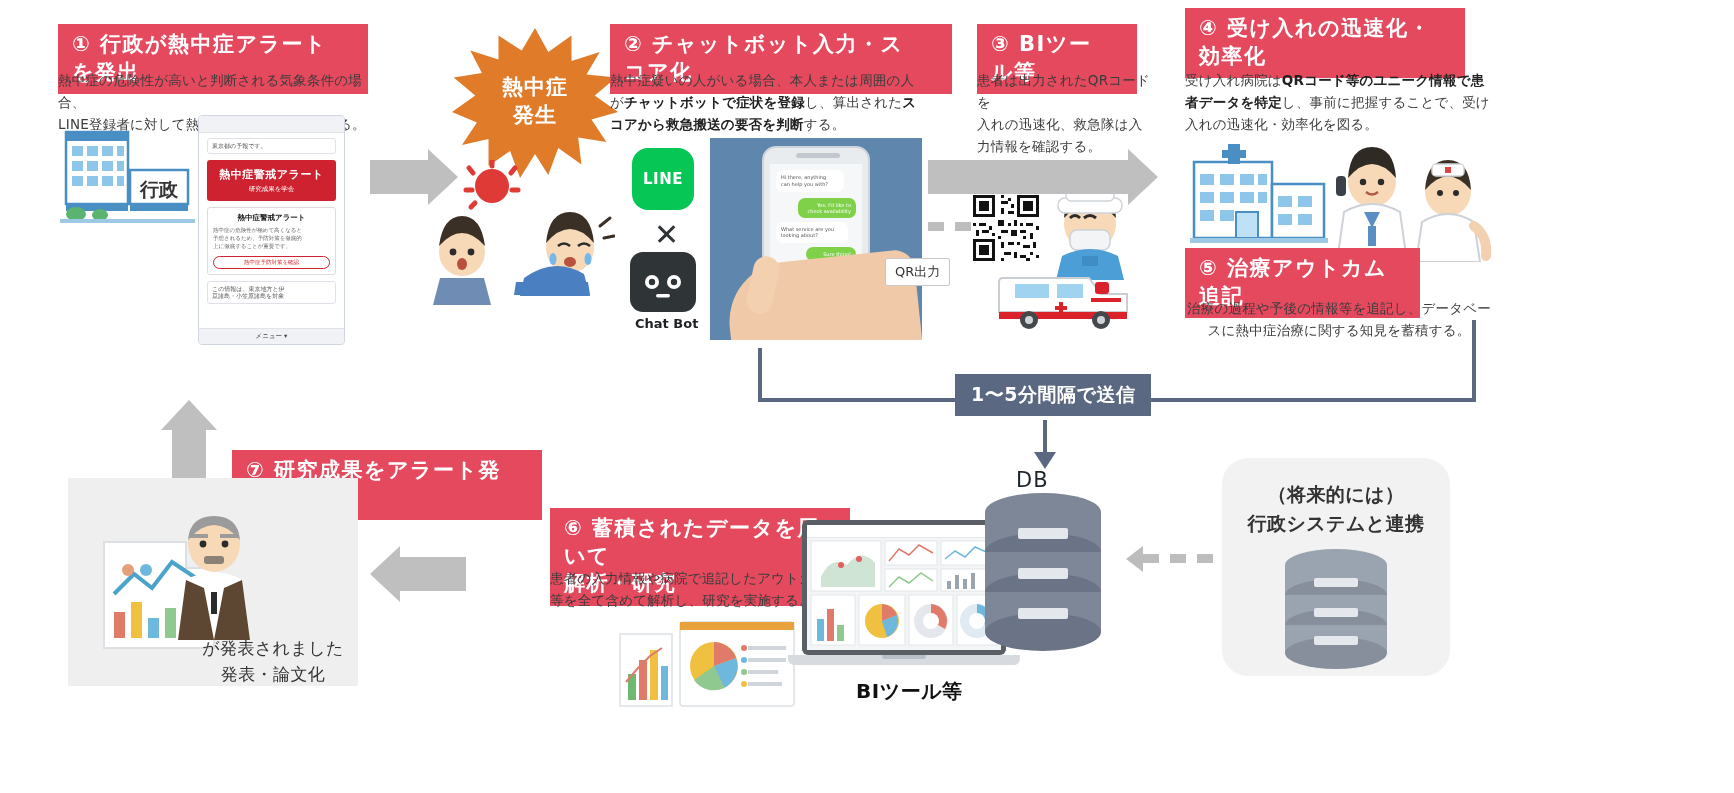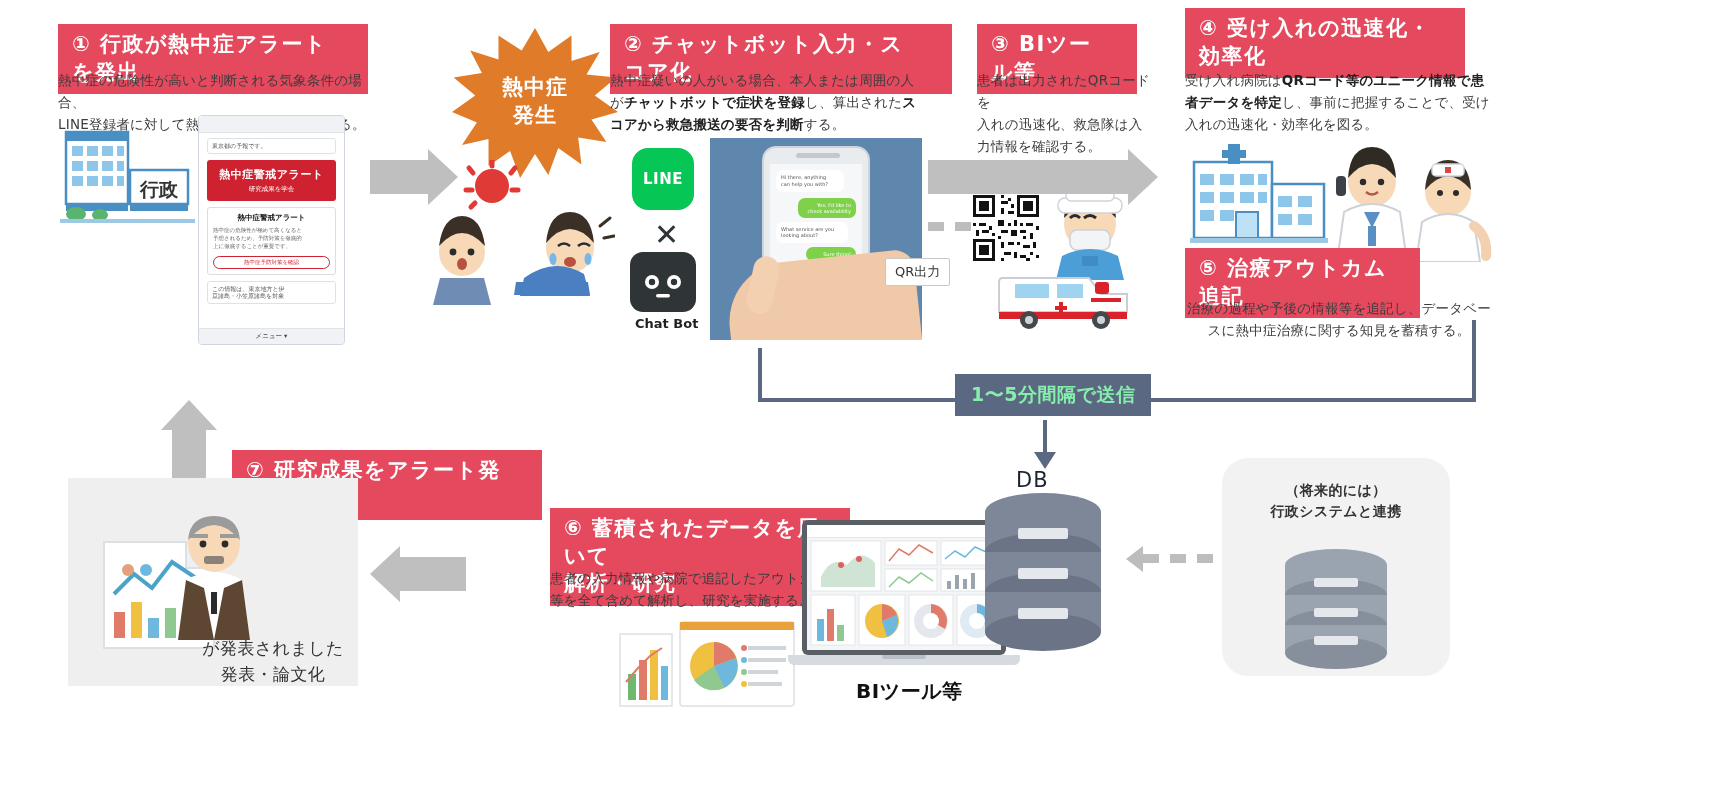--- a/index.html
+++ b/index.html
@@ -56,21 +56,21 @@
   .arrow-head-u{
     position:absolute;width:0;height:0;
     border-left:28px solid transparent;
     border-right:28px solid transparent;
     border-bottom:30px solid #bfbfbf;
   }
 
   
   .navy{position:absolute;background:#5b6882;}
   .navy-label{
-    position:absolute;background:#5b6882;color:#86efac;
+    position:absolute;background:#5b6882;color:#ffffff;
     font-size:19px;font-weight:700;letter-spacing:.5px;
     padding:8px 16px;box-sizing:border-box;white-space:nowrap;
   }
   .navy-head-d{
     position:absolute;width:0;height:0;
     border-left:11px solid transparent;
     border-right:11px solid transparent;
     border-top:17px solid #5b6882;
   }
   .dash-line{position:absolute;height:9px;background:
@@ -615,21 +615,21 @@
     <rect x="36" y="76" width="50" height="11" rx="2"></rect>
     <rect x="36" y="116" width="50" height="11" rx="2"></rect>
   </g>
 </svg>
 
 <div class="dash-head-l" style="left:1126px;top:546px;"></div>
 <div class="dash-line" style="left:1143px;top:554px;width:148px;"></div>
 <div class="dash-head" style="left:1291px;top:546px;"></div>
 
 <div class="grey-round" style="left:1222px;top:458px;width:228px;height:218px;"></div>
-<div class="cap cap-b" style="left:1222px;top:480px;width:228px;font-size:14px;">（将来的には）
+<div class="cap cap-b" style="left:1222px;top:480px;width:228px;font-size:19px;">（将来的には）
 行政システムと連携</div>
 <svg class="abs" style="left:1282px;top:548px;" width="108" height="122" viewBox="0 0 108 122">
   <ellipse cx="54" cy="17" rx="51" ry="16" fill="#9aa3b0"></ellipse>
   <rect x="3" y="17" width="102" height="30" fill="#9aa3b0"></rect>
   <ellipse cx="54" cy="47" rx="51" ry="16" fill="#878f9c"></ellipse>
   <rect x="3" y="47" width="102" height="30" fill="#9aa3b0"></rect>
   <ellipse cx="54" cy="77" rx="51" ry="16" fill="#878f9c"></ellipse>
   <rect x="3" y="77" width="102" height="28" fill="#9aa3b0"></rect>
   <ellipse cx="54" cy="105" rx="51" ry="16" fill="#878f9c"></ellipse>
   <g fill="#e4e7ec">

